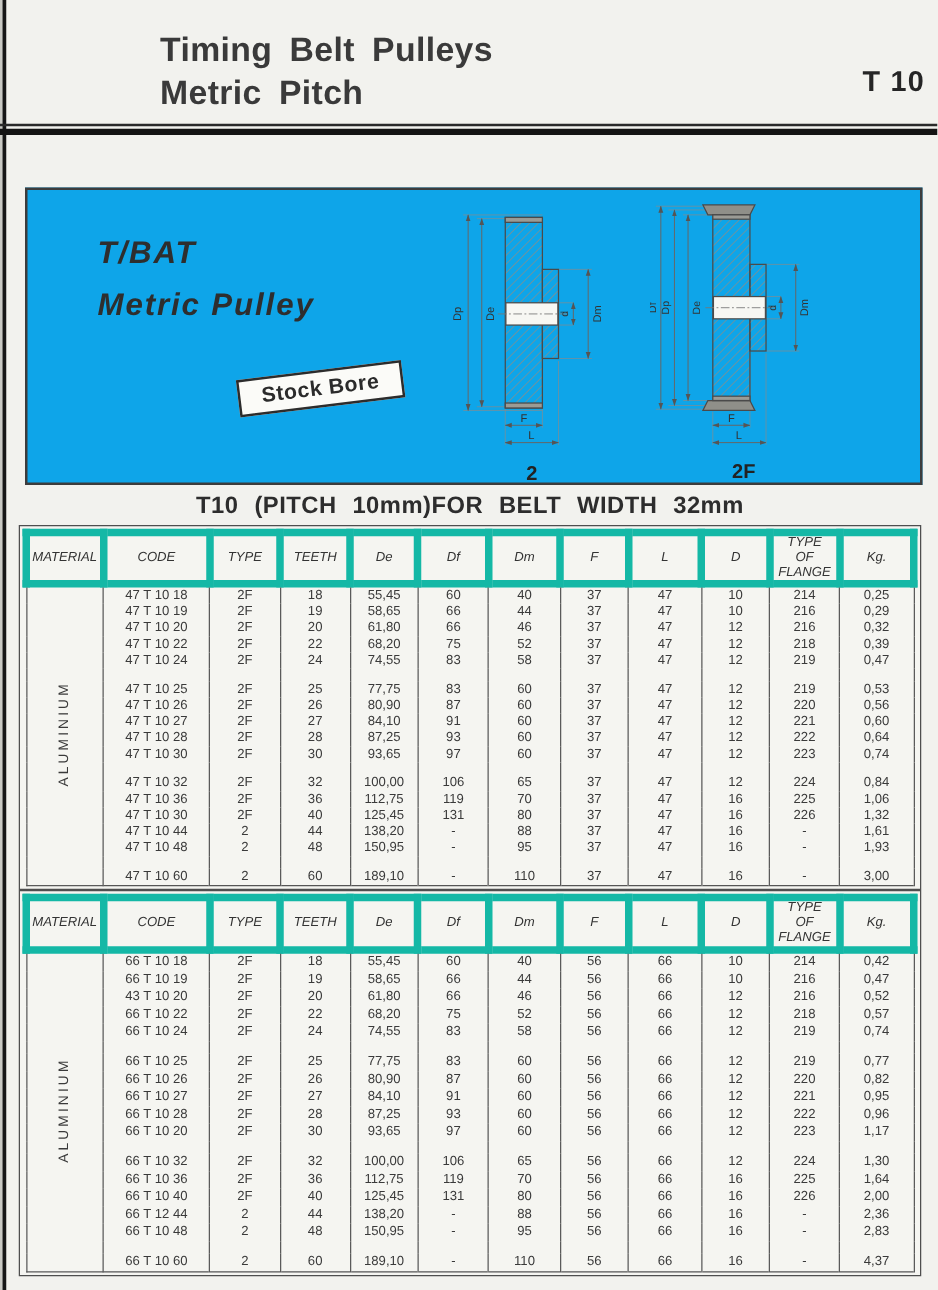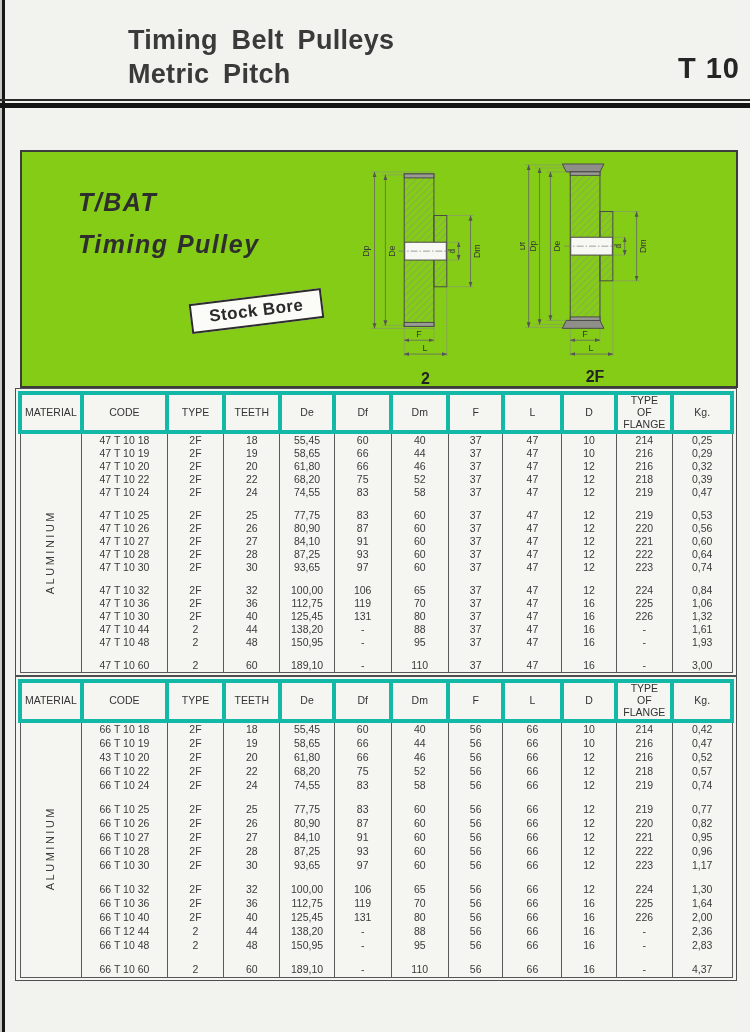--- a/index.html
+++ b/index.html
@@ -7,27 +7,27 @@
     width:750px;height:1032px;position:relative;overflow:hidden;
     background:#f2f2ee;color:#333;
     font-family:"Liberation Sans",sans-serif;
   }
   
   .edge-soft{position:absolute;left:0;top:0;width:2px;height:100%;background:#c9c9c3;}
   .edge-line{position:absolute;left:2px;top:0;width:3px;height:100%;background:#161616;}
   
   .hdr-title{position:absolute;left:128px;top:24px;font-size:27px;font-weight:bold;
     color:#3a3a3a;line-height:1.25;letter-spacing:.3px;word-spacing:6px;}
-  .hdr-code{position:absolute;right:10px;top:52px;font-size:29px;font-weight:bold;color:#252525;letter-spacing:1px;}
+  .hdr-code{position:absolute;right:10px;top:52px;font-size:23px;font-weight:bold;color:#252525;letter-spacing:1px;}
   .hdr-rule{position:absolute;left:0;top:99px;width:750px;height:10px;}
   .hdr-rule .thin{position:absolute;top:0;left:0;right:0;height:2px;background:#2a2a2a;}
   .hdr-rule .thick{position:absolute;top:4px;left:0;right:0;height:5px;background:#141414;}
   
   .panel{position:absolute;left:20px;top:150px;width:714px;height:234px;
-    border:2px solid #3c3c3c;background:#84cc16;}
+    border:2px solid #3c3c3c;background:#0ea5e9;}
   .brand{position:absolute;left:56px;top:36px;font-size:25px;font-weight:bold;font-style:italic;
     letter-spacing:1.5px;color:#2e2e2e;}
   .product{position:absolute;left:56px;top:78px;font-size:25px;font-weight:bold;font-style:italic;
     letter-spacing:1.5px;color:#2e2e2e;}
   .badge{position:absolute;left:168px;top:144px;transform:rotate(-7deg);
     border:2px solid #2c2c2c;background:#fbfbf8;padding:3px 17px;
     font-size:17px;font-weight:bold;color:#2b2b2b;letter-spacing:.5px;}
   .diag{position:absolute;text-align:center;}
   .diag.d1{left:336px;top:14px;width:135px;}
   .diag.d2{left:498px;top:10px;width:150px;}
@@ -37,22 +37,22 @@
   svg .ext{stroke:#8a8a8a;stroke-width:.55;}
   svg text{font-family:"Liberation Sans",sans-serif;fill:#333;}
   
   .content{position:absolute;left:15px;top:388px;width:722px;}
   .table-title{text-align:center;font-size:19px;font-weight:bold;color:#2d2d2d;
     letter-spacing:.4px;word-spacing:7px;margin:6px 0 4px 0;}
   .table-title.second{margin-top:9px;}
   .table-frame{border:1px solid #4e4e4e;padding:2px;background:#f5f5f1;}
   table.data-table{width:100%;border-collapse:collapse;table-layout:fixed;
     border:1px solid #555;background:#f5f5f1;}
-  table.data-table th{border:4px solid #14b8a6;font-size:10.5px;font-weight:normal;color:#333;
-    height:34px;padding:0;line-height:1.12;white-space:pre-line;vertical-align:middle;}
+  table.data-table th{border:6px solid #14b8a6;font-size:10.5px;font-weight:normal;color:#333;
+    height:34px;padding:0;line-height:1.12;white-space:pre-line;vertical-align:middle;font-style:italic;}
   table.data-table td{border-left:1px solid #5a5a5a;border-right:1px solid #5a5a5a;
     font-size:10.5px;color:#3a3a3a;text-align:center;padding:0;height:13px;line-height:1.2;}
   table.t2 td{height:14px;}
   table.data-table tr.spacer td{height:10px;}
   table.data-table td.material{border:1px solid #5a5a5a;vertical-align:middle;text-align:center;}
   .vert{writing-mode:vertical-rl;transform:rotate(180deg);font-size:11px;letter-spacing:2.5px;color:#3a3a3a;}
 </style>
 </head>
 <body>
 
@@ -75,21 +75,21 @@
   <div>Metric Pitch</div>
 </div>
 <div class="hdr-code">T 10</div>
 <div class="hdr-rule">
   <div class="thin"></div>
   <div class="thick"></div>
 </div>
 
 <div class="panel">
   <div class="brand">T/BAT</div>
-  <div class="product">Timing Pulley</div>
+  <div class="product">Metric Pulley</div>
   <div class="badge">Stock Bore</div>
 
   <div class="diag d1">
     <svg width="135" height="198" viewBox="0 0 135 200">
 
       <line class="ext" x1="12" y1="6" x2="76" y2="6"></line>
       <line class="ext" x1="12" y1="164" x2="76" y2="164"></line>
       <line class="ext" x1="23" y1="9" x2="46" y2="9"></line>
       <line class="ext" x1="23" y1="161" x2="46" y2="161"></line>
       <line class="ext" x1="89" y1="50" x2="116" y2="50"></line>
@@ -164,20 +164,21 @@
       <text font-size="8.5" text-anchor="middle" transform="translate(101,85) rotate(-90)">d</text>
       <text font-size="9" text-anchor="middle" transform="translate(127,85) rotate(-90)">Dm</text>
       <text font-size="9" text-anchor="middle" x="65" y="177">F</text>
       <text font-size="9" text-anchor="middle" x="71" y="191">L</text>
     </svg>
     <div class="caption">2F</div>
   </div>
 </div>
 
 <div class="content">
+  <div class="table-title">T10 (PITCH 10mm)FOR  BELT  WIDTH  32mm</div>
   <div class="table-frame">
     <table class="data-table t1" data-table="0">
         <colgroup>
           <col style="width: 8.6%;">
           <col style="width: 11.9%;">
           <col style="width: 7.9%;">
           <col style="width: 7.8%;">
           <col style="width: 7.6%;">
           <col style="width: 7.9%;">
           <col style="width: 8%;">
@@ -618,21 +619,21 @@
             <td>87,25</td>
             <td>93</td>
             <td>60</td>
             <td>56</td>
             <td>66</td>
             <td>12</td>
             <td>222</td>
             <td>0,96</td>
           </tr>
           <tr>
-            <td>66 T 10 30</td>
+            <td>66 T 10 20</td>
             <td>2F</td>
             <td>30</td>
             <td>93,65</td>
             <td>97</td>
             <td>60</td>
             <td>56</td>
             <td>66</td>
             <td>12</td>
             <td>223</td>
             <td>1,17</td>

